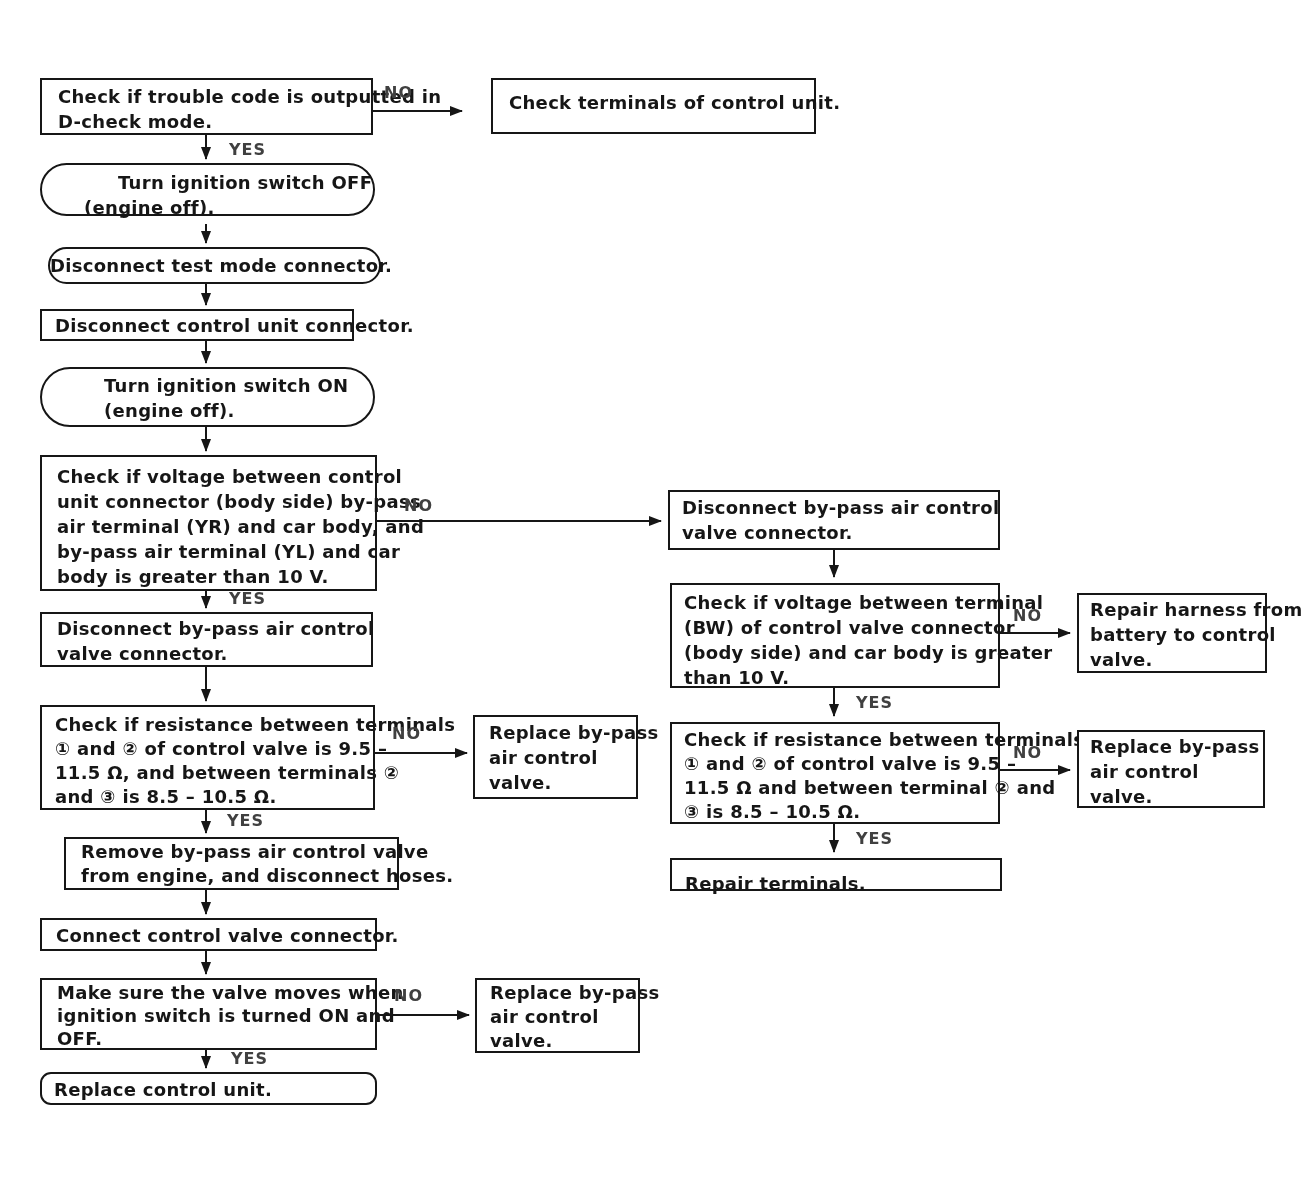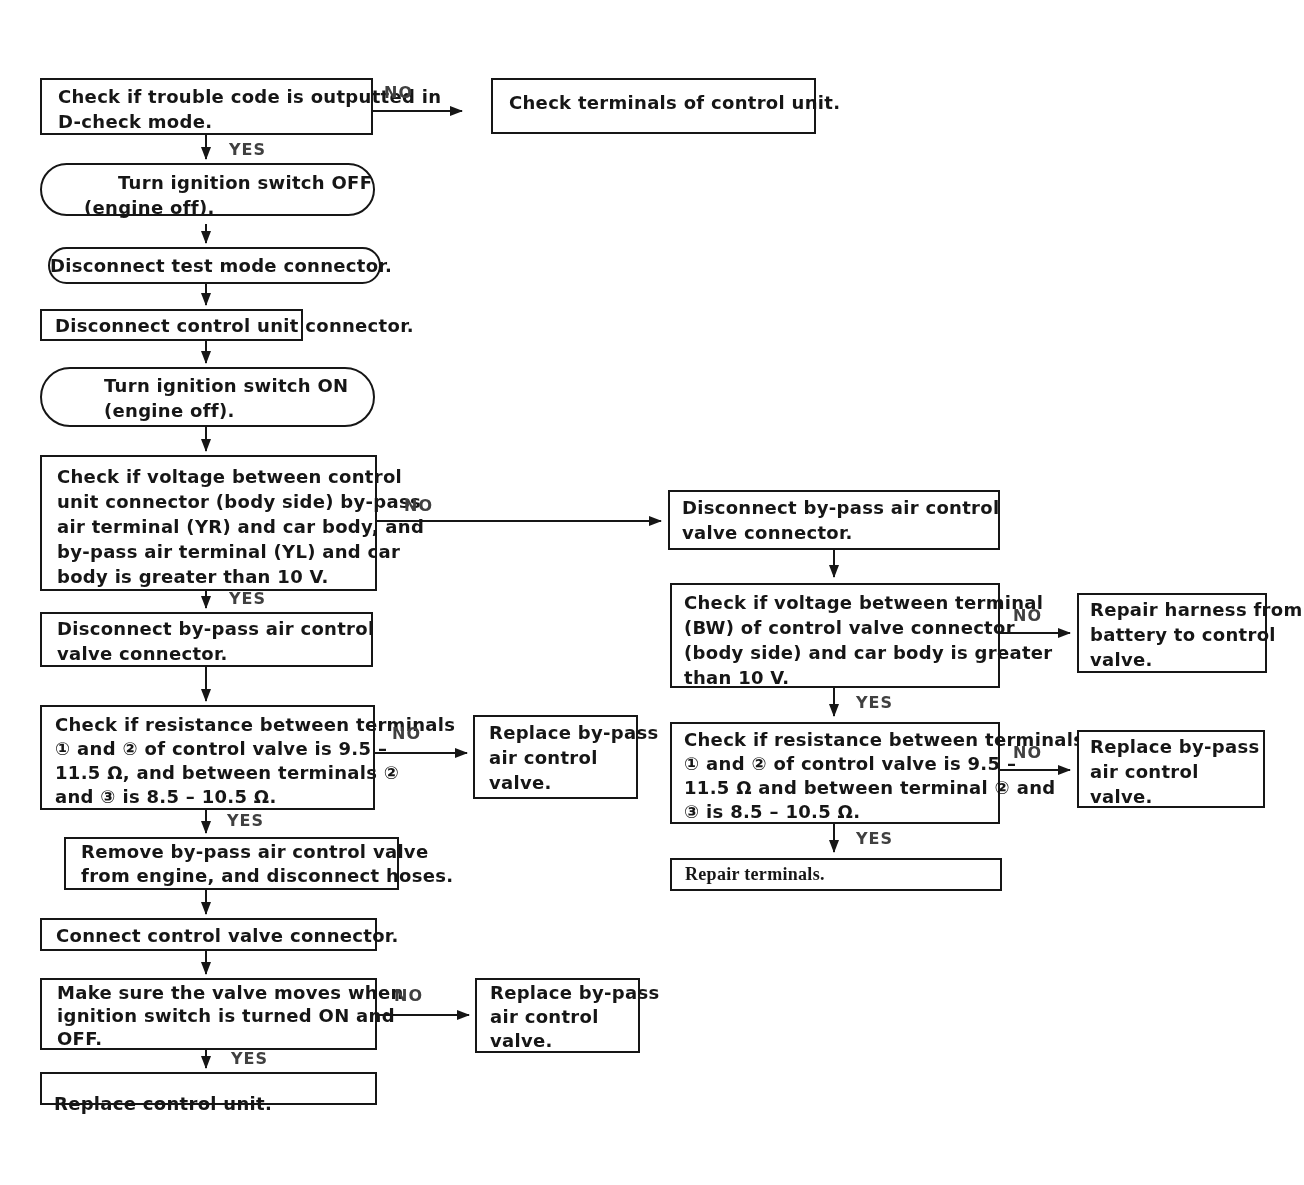--- a/index.html
+++ b/index.html
@@ -74,21 +74,21 @@
   <div class="node" style="left:40px;top:78px;width:333px;height:57px;padding:4px 8px 0 16px;">Check if trouble code is outputted in
 D-check mode.</div>
 
   <div class="node" style="left:470px;top:78px;width:325px;height:56px;padding:10px 8px 0 16px;margin-left:21px;">Check terminals of control unit.</div>
 
   <div class="node stadium" style="left:40px;top:163px;width:335px;height:53px;padding:5px 8px 0 42px;text-indent:34px;">Turn ignition switch OFF
 (engine off).</div>
 
   <div class="node pill" style="left:48px;top:247px;width:333px;height:37px;padding:4px 0 0 0;text-align:center;">Disconnect test mode connector.</div>
 
-  <div class="node" style="left:40px;top:309px;width:263px;height:32px;padding:2px 0 0 13px;">Disconnect control unit connector.</div>
+  <div class="node" style="left:40px;top:309px;width:314px;height:32px;padding:2px 0 0 13px;">Disconnect control unit connector.</div>
 
   <div class="node stadium" style="left:40px;top:367px;width:335px;height:60px;padding:4px 8px 0 62px;">Turn ignition switch ON
 (engine off).</div>
 
   <div class="node" style="left:40px;top:455px;width:337px;height:136px;padding:7px 6px 0 15px;">Check if voltage between control
 unit connector (body side) by-pass
 air terminal (YR) and car body, and
 by-pass air terminal (YL) and car
 body is greater than 10 V.</div>
 
@@ -110,21 +110,21 @@
   <div class="node" style="left:40px;top:918px;width:337px;height:33px;padding:3px 0 0 14px;">Connect control valve connector.</div>
 
   <div class="node" style="left:40px;top:978px;width:337px;height:72px;padding:1px 4px 0 15px;line-height:23px;">Make sure the valve moves when
 ignition switch is turned ON and
 OFF.</div>
 
   <div class="node" style="left:475px;top:978px;width:165px;height:75px;padding:1px 4px 0 13px;line-height:24px;">Replace by-pass
 air control
 valve.</div>
 
-  <div class="node" style="left:40px;top:1072px;width:337px;height:33px;padding:17px 0 0 12px;">Replace control unit.</div>
+  <div class="node" style="left:40px;top:1072px;width:337px;height:33px;padding:3px 0 0 12px;border-radius:11px;">Replace control unit.</div>
 
   <div class="node" style="left:668px;top:490px;width:332px;height:60px;padding:3px 6px 0 12px;">Disconnect by-pass air control
 valve connector.</div>
 
   <div class="node" style="left:670px;top:583px;width:330px;height:105px;padding:5px 12px 0 12px;">Check if voltage between terminal
 (BW) of control valve connector
 (body side) and car body is greater
 than 10 V.</div>
 
   <div class="node" style="left:1077px;top:593px;width:190px;height:80px;padding:2px 2px 0 11px;">Repair harness from
@@ -133,21 +133,21 @@
 
   <div class="node" style="left:670px;top:722px;width:330px;height:102px;padding:4px 2px 0 12px;line-height:24px;">Check if resistance between terminals
 ① and ② of control valve is 9.5 –
 11.5 Ω and between terminal ② and
 ③ is 8.5 – 10.5 Ω.</div>
 
   <div class="node" style="left:1077px;top:730px;width:188px;height:78px;padding:2px 2px 0 11px;">Replace by-pass
 air control
 valve.</div>
 
-  <div class="node" style="left:670px;top:858px;width:332px;height:33px;padding:2px 0 0 13px;font-family:Liberation Serif, serif;">Repair terminals.</div>
+  <div class="node" style="left:670px;top:858px;width:332px;height:33px;padding:11px 0 0 13px;">Repair terminals.</div>
 
   <div class="lbl" style="left:384px;top:83px;">NO</div>
   <div class="lbl" style="left:229px;top:140px;">YES</div>
   <div class="lbl" style="left:404px;top:496px;">NO</div>
   <div class="lbl" style="left:229px;top:589px;">YES</div>
   <div class="lbl" style="left:392px;top:724px;">NO</div>
   <div class="lbl" style="left:227px;top:811px;">YES</div>
   <div class="lbl" style="left:394px;top:986px;">NO</div>
   <div class="lbl" style="left:231px;top:1049px;">YES</div>
   <div class="lbl" style="left:1013px;top:606px;">NO</div>

